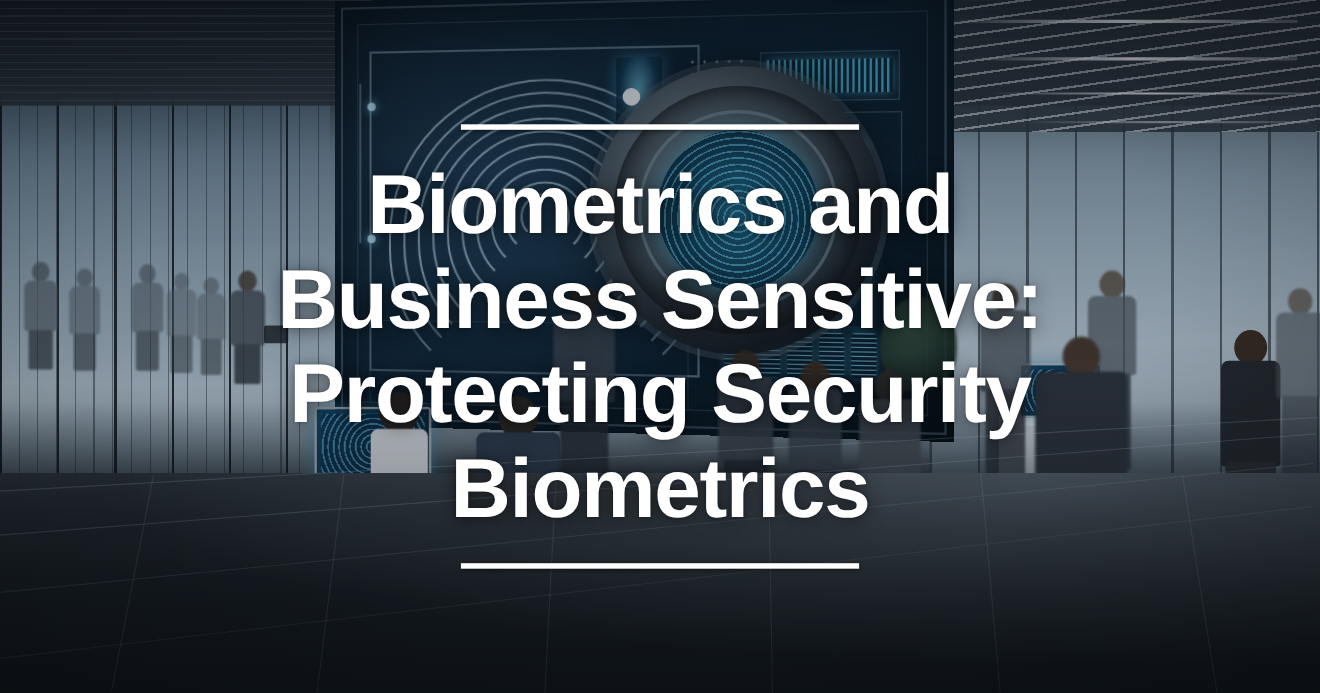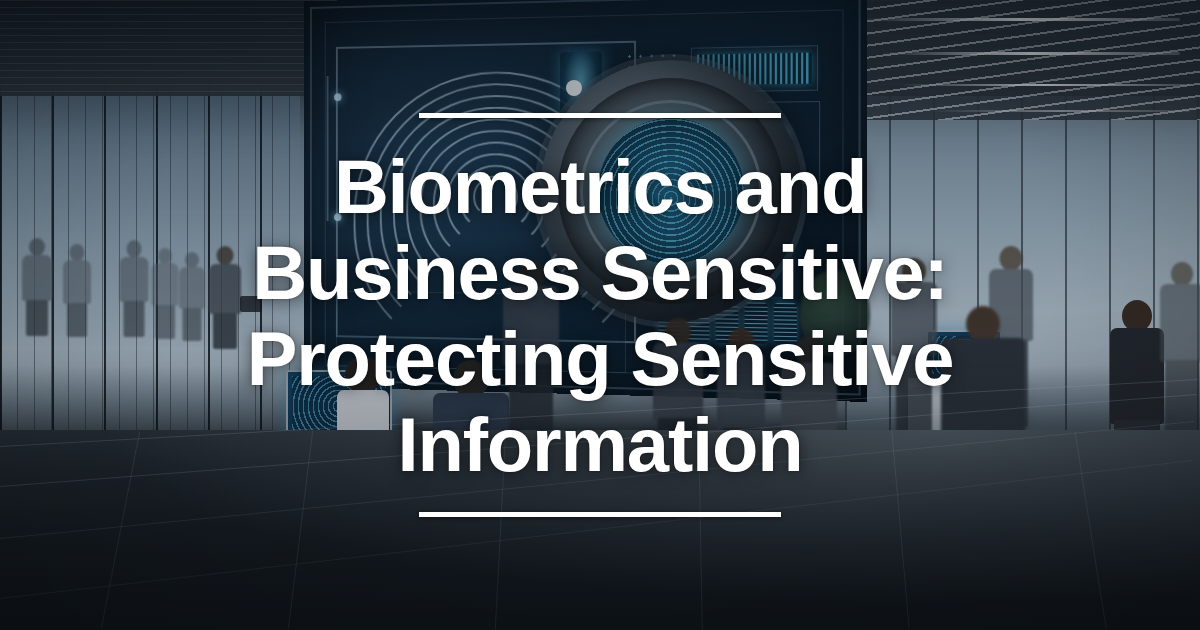--- a/index.html
+++ b/index.html
@@ -441,19 +441,19 @@
 
     <div class="tint"></div>
     <div class="grade"></div>
   </div>
 
   <div class="overlay">
     <div class="rule top"></div>
     <h1 class="title">
       <span class="ln">Biometrics and</span>
       <span class="ln">Business Sensitive:</span>
-      <span class="ln">Protecting Sensitive</span>
-      <span class="ln">Information</span>
+      <span class="ln">Protecting Security</span>
+      <span class="ln">Biometrics</span>
     </h1>
     <div class="rule bottom"></div>
   </div>
 
 </div>
 
 </body></html>

